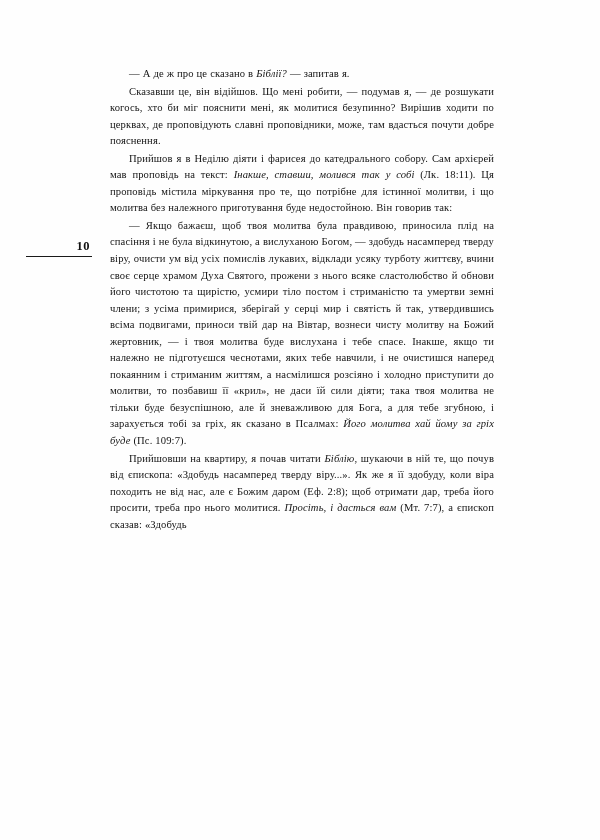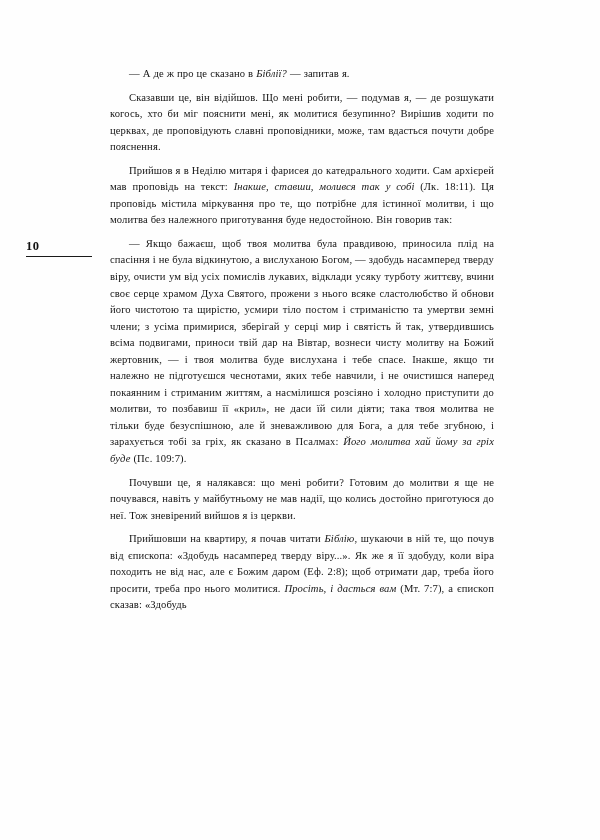--- a/index.html
+++ b/index.html
@@ -24,20 +24,21 @@
     inset: 0;
     background: #fefefe;
   }
 
   
   .folio {
     position: absolute;
     left: 26px;
     top: 240px;
     width: 66px;
+    text-align: right;
   }
   .folio-number {
     font-family: "Liberation Serif", "DejaVu Serif", serif;
     font-weight: bold;
     font-size: 12.5px;
     letter-spacing: 0.5px;
     line-height: 13px;
     color: #111111;
     display: block;
     padding-right: 2px;
@@ -66,39 +67,38 @@
     word-spacing: 0.02em;
     hyphens: manual;
   }
   .para.indent {
     text-indent: 19px;
   }
   .para.dialogue {
     text-indent: 19px;
   }
   .para.gap {
-    margin-top: 7px;
+    margin-top: 1px;
   }
   .para em,
   .para .it {
     font-style: italic;
   }
 </style>
 </head>
 <body>
 
 <div class="page">
 
   <div class="folio">
     <span class="folio-number">10</span>
     <div class="folio-rule"></div>
   </div>
 
   <div class="textblock">
     <p class="para dialogue"><span>— А де ж про це сказано в </span><span class="it">Біблії?</span><span> — запитав я.</span></p>
     <p class="para indent gap"><span>Сказавши це, він відійшов. Що мені робити, — подумав я, — де розшукати когось, хто би міг пояснити мені, як молитися безупинно? Вирішив ходити по церквах, де проповідують славні проповідники, може, там вдасться почути добре пояснення.</span></p>
-    <p class="para indent gap"><span>Прийшов я в Неділю митаря і фарисея до катедрального ходити. Сам архієрей мав проповідь на текст: </span><span class="it">Інакше, ставши, молився так у собі</span><span> (Лк. 18:11). Ця проповідь містила міркування про те, що потрібне для істинної молитви, і що молитва без належного приготування буде недостойною. Він говорив так:</span></p>
+    <p class="para indent gap"><span>Прийшов я в Неділю діяти і фарисея до катедрального собору. Сам архієрей мав проповідь на текст: </span><span class="it">Інакше, ставши, молився так у собі</span><span> (Лк. 18:11). Ця проповідь містила міркування про те, що потрібне для істинної молитви, і що молитва без належного приготування буде недостойною. Він говорив так:</span></p>
     <p class="para dialogue gap"><span>— Якщо бажаєш, щоб твоя молитва була правдивою, приносила плід на спасіння і не була відкинутою, а вислуханою Богом, — здобудь насамперед тверду віру, очисти ум від усіх помислів лукавих, відклади усяку турботу життєву, вчини своє серце храмом Духа Святого, прожени з нього всяке сластолюбство й обнови його чистотою та щирістю, усмири тіло постом і стриманістю та умертви земні члени; з усіма примирися, зберігай у серці мир і святість й так, утвердившись всіма подвигами, приноси твій дар на Вівтар, вознеси чисту молитву на Божий жертовник, — і твоя молитва буде вислухана і тебе спасе. Інакше, якщо ти належно не підготуєшся чеснотами, яких тебе навчили, і не очистишся наперед покаянним і стриманим життям, а насмілишся розсіяно і холодно приступити до молитви, то позбавиш її «крил», не даси їй сили діяти; така твоя молитва не тільки буде безуспішною, але й зневажливою для Бога, а для тебе згубною, і зарахується тобі за гріх, як сказано в Псалмах: </span><span class="it">Його молитва хай йому за гріх буде</span><span> (Пс. 109:7).</span></p>
-    <p class="para indent gap"><span>Почувши це, я налякався: що мені робити? Готовим до молитви я ще не почувався, навіть у майбутньому не мав надії, що колись достойно приготуюся до неї. Тож зневірений вийшов я із церкви.</span></p>
     <p class="para indent gap"><span>Прийшовши на квартиру, я почав читати </span><span class="it">Біблію</span><span>, шукаючи в ній те, що почув від єпископа: «Здобудь насамперед тверду віру...». Як же я її здобуду, коли віра походить не від нас, але є Божим даром (Еф. 2:8); щоб отримати дар, треба його просити, треба про нього молитися. </span><span class="it">Просіть, і дасться вам</span><span> (Мт. 7:7), а єпископ сказав: «Здобудь</span></p>
   </div>
 
 </div>
 
 </body></html>

